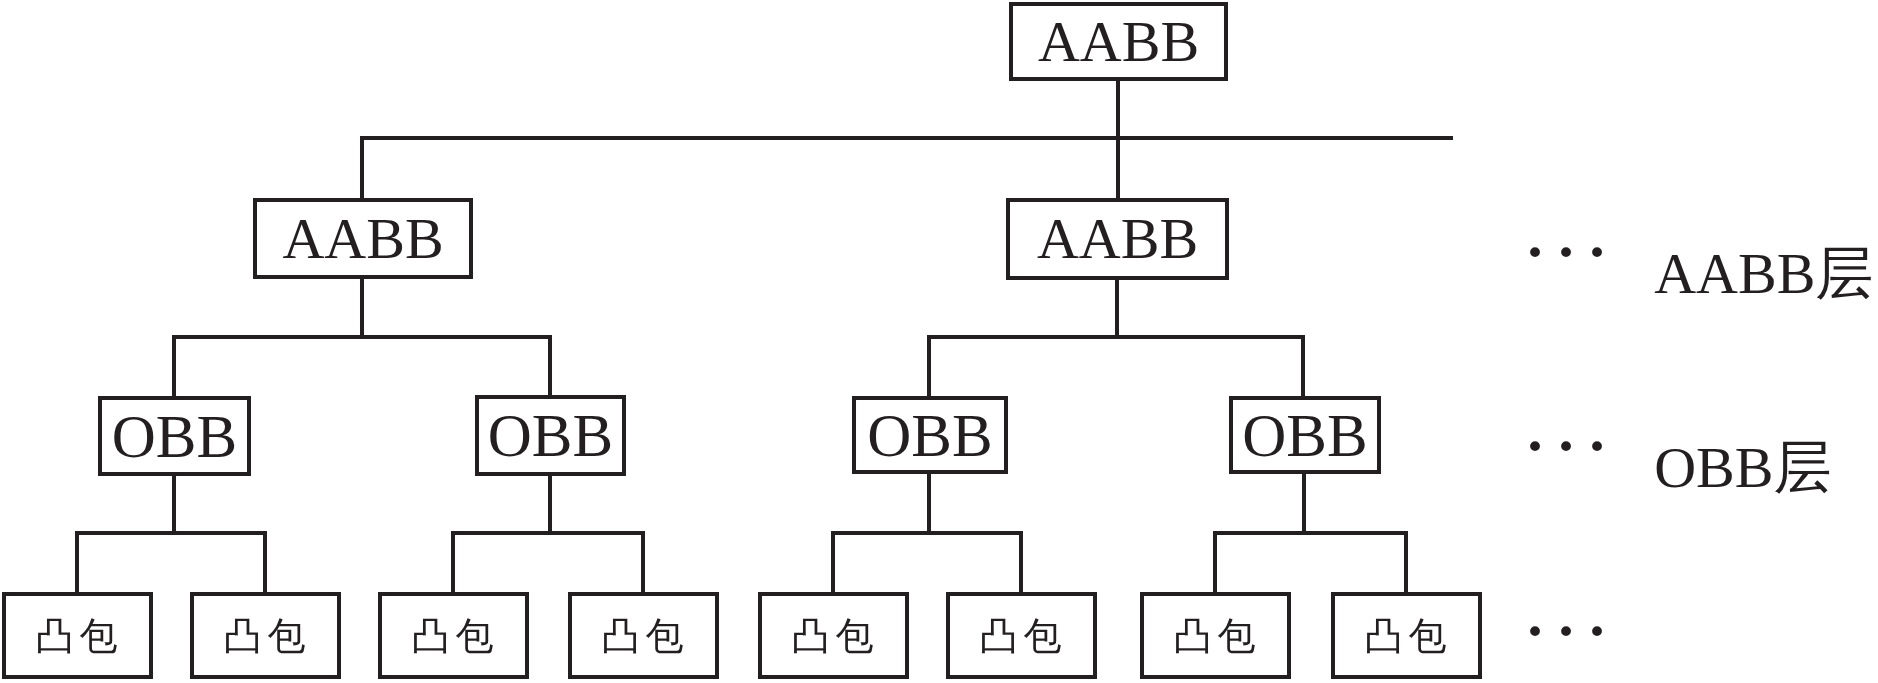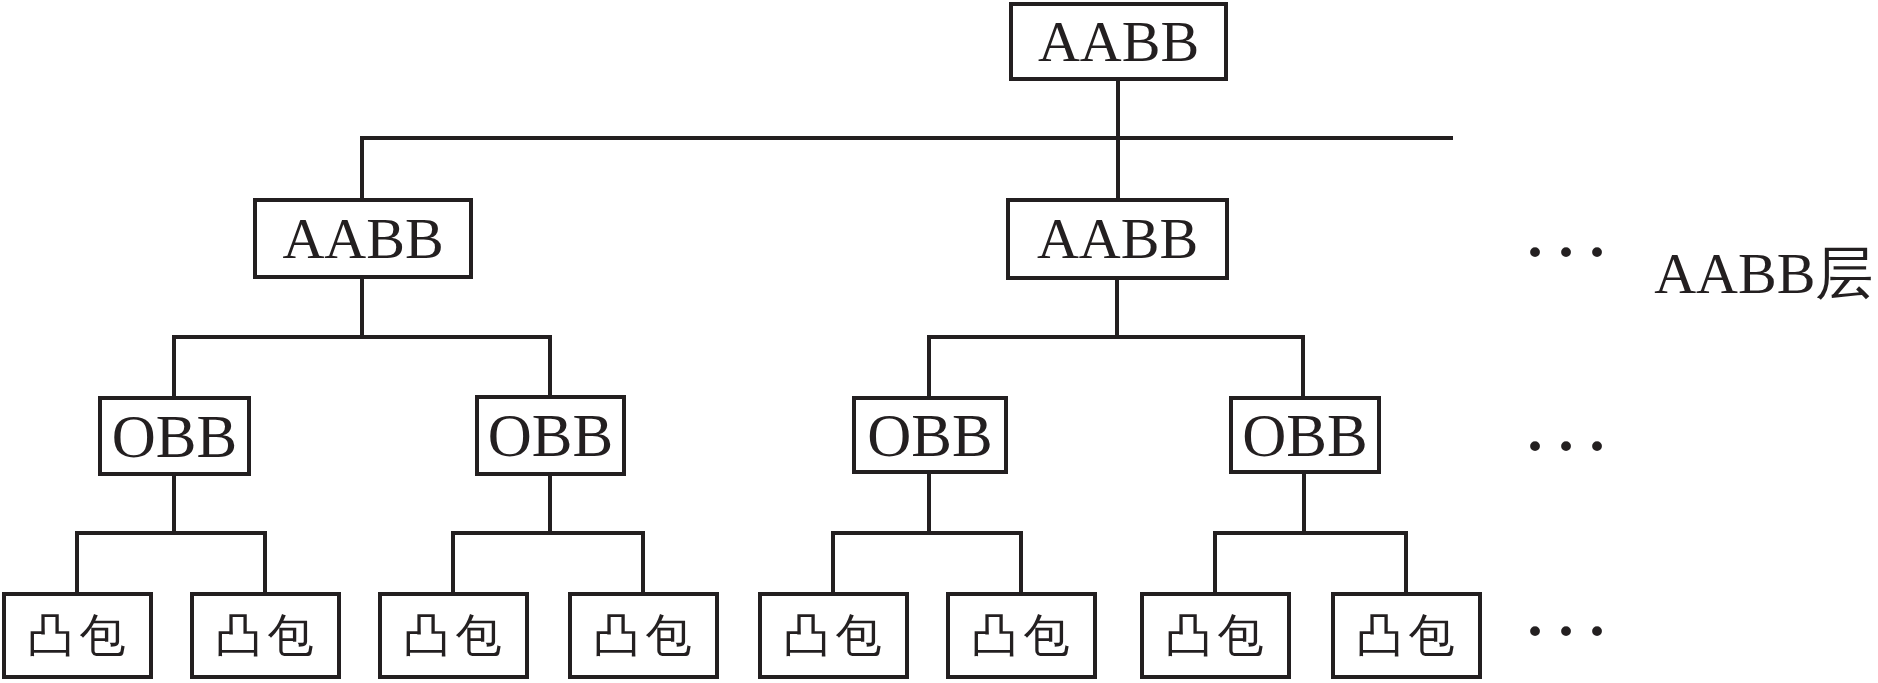--- a/index.html
+++ b/index.html
@@ -26,21 +26,21 @@
     justify-content: center;
     z-index: 2;
   }
   .box .node-label {
     font-size: 58px;
     line-height: 1;
     color: #231f20;
     white-space: nowrap;
   }
   .box.obb .node-label { font-size: 61px; }
-  .box.hull .node-label { font-size: 46px; letter-spacing: 6px; margin-left: 4px; }
+  .box.hull .node-label { font-size: 38px; letter-spacing: 6px; margin-left: 4px; }
   .hline, .vline {
     position: absolute;
     background: #231f20;
     z-index: 1;
   }
   .hline { height: 4px; }
   .vline { width: 4px; }
   .row-label {
     position: absolute;
     left: 1503px;
@@ -154,18 +154,19 @@
   <div class="box hull" style="left:1331px; top:592px; width:151px; height:87px;">
     <span class="node-label">凸包</span>
   </div>
 
   <div class="row-label" style="top:218px;">
     <span class="dots">•••</span>
     <span class="label-text">AABB层</span>
   </div>
   <div class="row-label" style="top:412px;">
     <span class="dots">•••</span>
+    <span class="label-text">OBB层</span>
   </div>
   <div class="row-label" style="top:597px;">
     <span class="dots">•••</span>
   </div>
 
 </div>
 
 </body></html>

